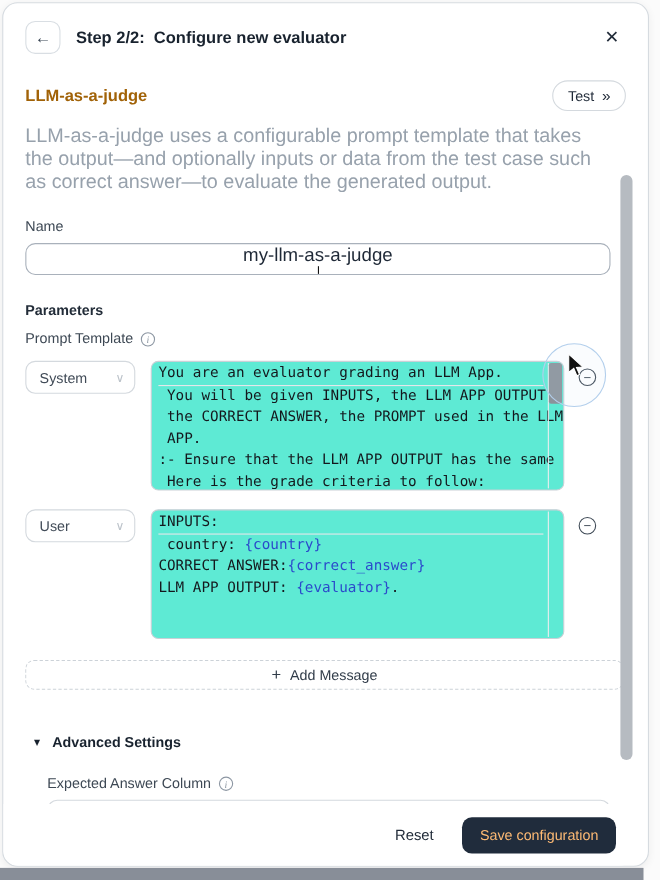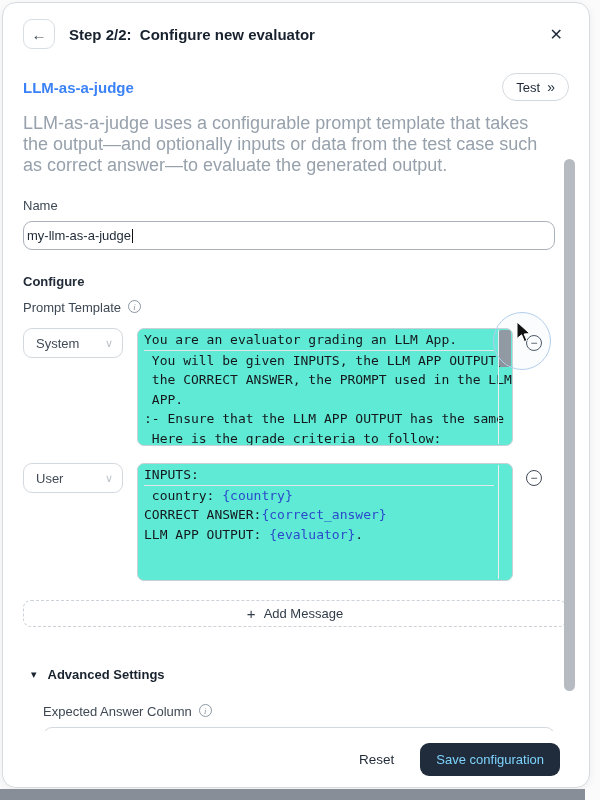--- a/index.html
+++ b/index.html
@@ -12,29 +12,29 @@
   .hdr { display:flex; align-items:center; padding:16px 20px 0 20px; }
   .back-btn { width:32px; height:30px; border:1px solid #d9dee3; border-radius:9px;
     background:#fff; color:#3a4654; font-size:15px; display:flex; align-items:center;
     justify-content:center; cursor:pointer; }
   .hdr-title { margin-left:14px; font-size:15px; font-weight:700; color:#18222e; white-space:pre; }
   .close-btn { margin-left:auto; background:none; border:none; font-size:16px;
     color:#1f2937; cursor:pointer; padding:2px 6px; }
   
   .content { padding:0 34px 0 20px; }
   .section-row { display:flex; align-items:center; margin-top:24px; }
-  .eval-title { font-size:15px; font-weight:700; color:#3b82f6; }
+  .eval-title { font-size:15px; font-weight:700; color:#a16207; }
   .test-btn { margin-left:auto; margin-right:-14px; display:flex; align-items:center; gap:7px;
     border:1px solid #d4d9de; background:#fff; border-radius:14px; padding:5px 13px;
     font-size:13px; color:#1f2937; cursor:pointer;justify-content:flex-end; }
   .test-btn .dbl { font-size:14px; color:#1f2937; }
   .desc { margin-top:12px; font-size:18px; line-height:21px; color:#97a1ac; max-width:520px; }
-  .field-label { margin-top:22px; font-size:13px; color:#3d4854; display:flex; align-items:flex-start; gap:7px; }
+  .field-label { margin-top:22px; font-size:13px; color:#3d4854; display:flex; align-items:flex-end; gap:7px; }
   .text-field { margin-top:8px; height:29px; border:1px solid #a9b1bb; border-radius:9px;
-    background:#fff; display:flex; align-items:center; padding:0 3px; font-size:13px; color:#1f2937; }
+    background:#fff; display:flex; align-items:center; padding:0 13px; font-size:17px; color:#1f2937;flex-direction:column; }
   .caret { display:inline-block; width:1px; height:14px; background:#111; margin-left:1px; }
   .bold-label { margin-top:24px; font-size:13px; font-weight:700; color:#222c38; }
   
   .msg-row { display:flex; margin-top:13px; }
   .role-dd { width:100px; height:30px; border:1px solid #d4d9de; border-radius:9px; background:#fff;
     display:flex; align-items:center; padding:0 9px 0 12px; font-size:13px; color:#414b57;
     cursor:pointer; flex:none; }
   .role-dd .chev { margin-left:auto; color:#bcc3ca; font-size:11px; }
   .editor { position:relative; margin-left:14px; width:398px; height:118px; border:1px solid #c9d0d6;
     border-radius:7px; background:#5eead4; overflow:hidden;
@@ -64,21 +64,21 @@
     background:#fff; padding:0 11px; font-size:13px; color:#1f2937; font-family:"Liberation Sans",sans-serif; }
   
   .info-icon { width:13px; height:13px; border:1px solid #8d97a3; border-radius:50%; color:#8d97a3;
     font-size:9px; display:inline-flex; align-items:center; justify-content:center;
     font-family:"Liberation Serif", serif; font-style:italic; }
   
   .footer { position:absolute; left:0; right:12px; bottom:0; height:56px; background:#fff;
     border-radius:0 0 14px 14px; display:flex; align-items:center; justify-content:flex-end;
     gap:26px; padding-right:17px; }
   .reset-btn { background:none; border:none; font-size:13.5px; color:#1f2937; cursor:pointer; }
-  .save-btn { background:var(--save-bg,#202c3c); color:#7dd3fc; border:none; border-radius:9px;
+  .save-btn { background:var(--save-bg,#202c3c); color:#fdba74; border:none; border-radius:9px;
     padding:9px 16px; font-size:13px; cursor:pointer; }
   
   .modal-thumb { position:absolute; right:14px; top:156px; width:11px; height:532px;
     background:#b6bbc1; border-radius:6px; cursor:pointer; }
   
   .hscrollbar { position:absolute; left:0; top:789px; width:585px; height:11px; background:#888e98; }
   
   .click-circle { position:absolute; left:493px; top:312px; width:58px; height:58px; border-radius:50%;
     border:1.5px solid #b3cfec; background:rgba(210,230,248,.10); pointer-events:none; z-index:50; }
   .cursor { position:absolute; left:516px; top:321px; z-index:51; pointer-events:none; }
@@ -111,21 +111,21 @@
     <div class="desc">LLM-as-a-judge uses a configurable prompt template that takes the output—and optionally inputs or data from the test case such as correct answer—to evaluate the generated output.</div>
 
     <div class="field-label">
       <span>Name</span>
     </div>
     <div class="text-field">
       <span>my-llm-as-a-judge</span>
       <span class="caret"></span>
     </div>
 
-    <div class="bold-label">Configure</div>
+    <div class="bold-label">Parameters</div>
 
     <div class="field-label" style="margin-top:11px;">
       <span>Prompt Template</span>
       <span class="info-icon">i</span>
     </div>
 
     <div class="msg-row">
       <div class="role-dd">
         <span>System</span>
         <span class="chev">∨</span>

